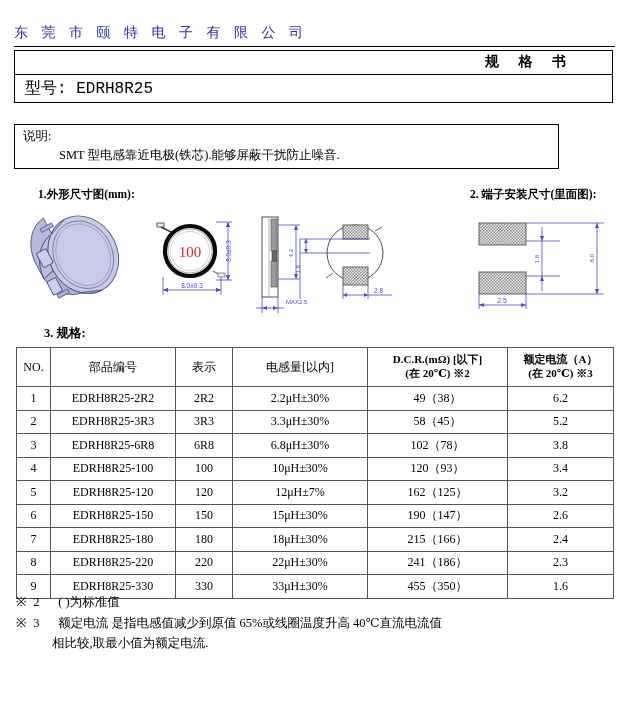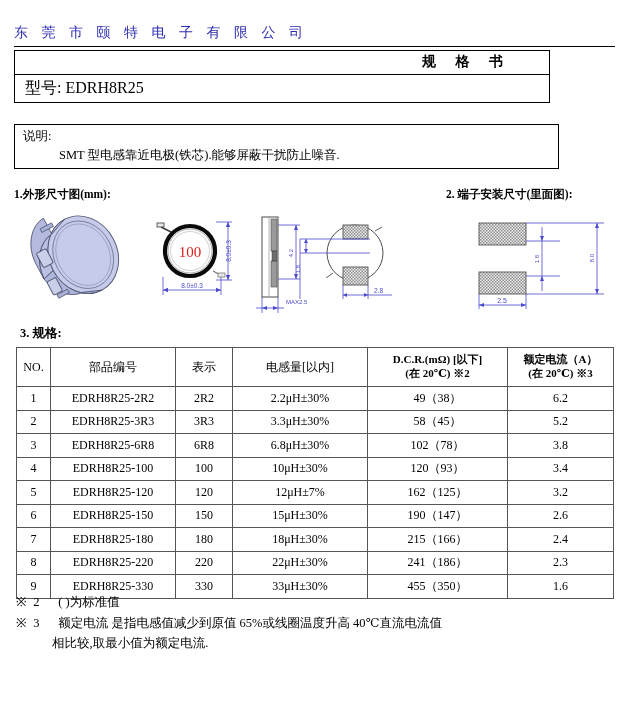--- a/index.html
+++ b/index.html
@@ -40,21 +40,21 @@
     letter-spacing: 5px;
     font-family: "Liberation Serif", "DejaVu Serif", serif;
     white-space: nowrap;
   }
 
   
   .titlebox {
     position: absolute;
     left: 14px;
     top: 50px;
-    width: 536px;
+    width: 599px;
     border: 1.5px solid #000;
     box-sizing: border-box;
   }
   .titlebox-row1 {
     height: 24px;
     border-bottom: 1.5px solid #000;
     box-sizing: border-box;
     position: relative;
   }
   .spec-title {
@@ -70,20 +70,21 @@
     height: 27px;
     position: relative;
     box-sizing: border-box;
   }
   .model-text {
     position: absolute;
     left: 10px;
     top: 3px;
     font-size: 16px;
     white-space: nowrap;
+    font-family: Liberation Mono, monospace;
   }
 
   
   .descbox {
     position: absolute;
     left: 14px;
     top: 124px;
     width: 545px;
     height: 45px;
     border: 1.5px solid #000;
@@ -103,20 +104,21 @@
     font-size: 12.5px;
     white-space: nowrap;
   }
 
   
   .sec-label {
     position: absolute;
     font-size: 11.5px;
     font-weight: bold;
     white-space: nowrap;
+    margin-left: 24px;
   }
   #sec1 { left: 14px; top: 187px; }
   #sec2 { left: 446px; top: 187px; }
   #sec3 { left: 20px; top: 325px; font-size: 12.5px; }
 
   
   .drawings {
     position: absolute;
     left: 0;
     top: 203px;

